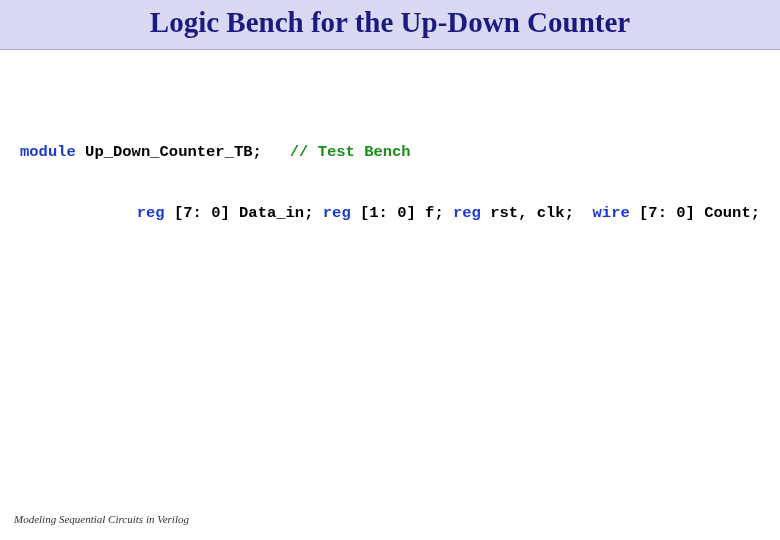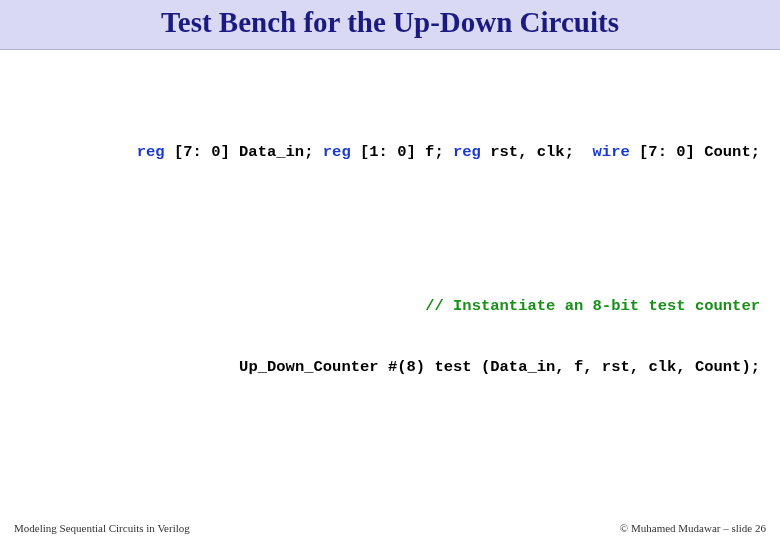--- a/index.html
+++ b/index.html
@@ -33,53 +33,50 @@
     line-height: 1.32;
     color: #000;
     white-space: pre;
   }
   .kw { color: #1a3acc; }
   .cm { color: #1a8f1a; }
   .indent1 { padding-left: 26px; text-align: right; }
   .block { margin-bottom: 11px; }
   .footer {
     position: absolute;
-    bottom: 6px;
+    bottom: 15px;
     left: 0;
     width: 100%;
     padding: 0 14px;
     font-family: Georgia, 'Times New Roman', serif;
     font-size: 11px;
+    font-style: italic;
     color: #333;
     display: flex;
     justify-content: space-between;
   }
 </style>
 </head>
 <body>
 
 <div class="title-bar">
-  <div class="title">Test Bench for the Up-Down Circuits</div>
+  <div class="title">Logic Bench for the Up-Down Counter</div>
 </div>
 
 <div class="content">
   <div class="code">
     <div class="block">
+      <div><span class="kw">module</span><span> Up_Down_Counter_TB;   </span><span class="cm">// Test Bench</span></div>
       <div class="indent1"><span class="kw">reg</span><span> [7: 0] Data_in; </span><span class="kw">reg</span><span> [1: 0] f; </span><span class="kw">reg</span><span> rst, clk;  </span><span class="kw">wire</span><span> [7: 0] Count;</span></div>
-    </div>
-    <div class="block">
-      <div class="indent1"><span class="cm">// Instantiate an 8-bit test counter</span></div>
-      <div class="indent1"><span>Up_Down_Counter #(8) test (Data_in, f, rst, clk, Count);</span></div>
     </div>
     <div class="block">
       
       
     </div>
     
     
     
   </div>
 </div>
 
 <div class="footer">
   <span>Modeling Sequential Circuits in Verilog</span>
-  <span>© Muhamed Mudawar – slide 26</span>
 </div>
 
 </body></html>

